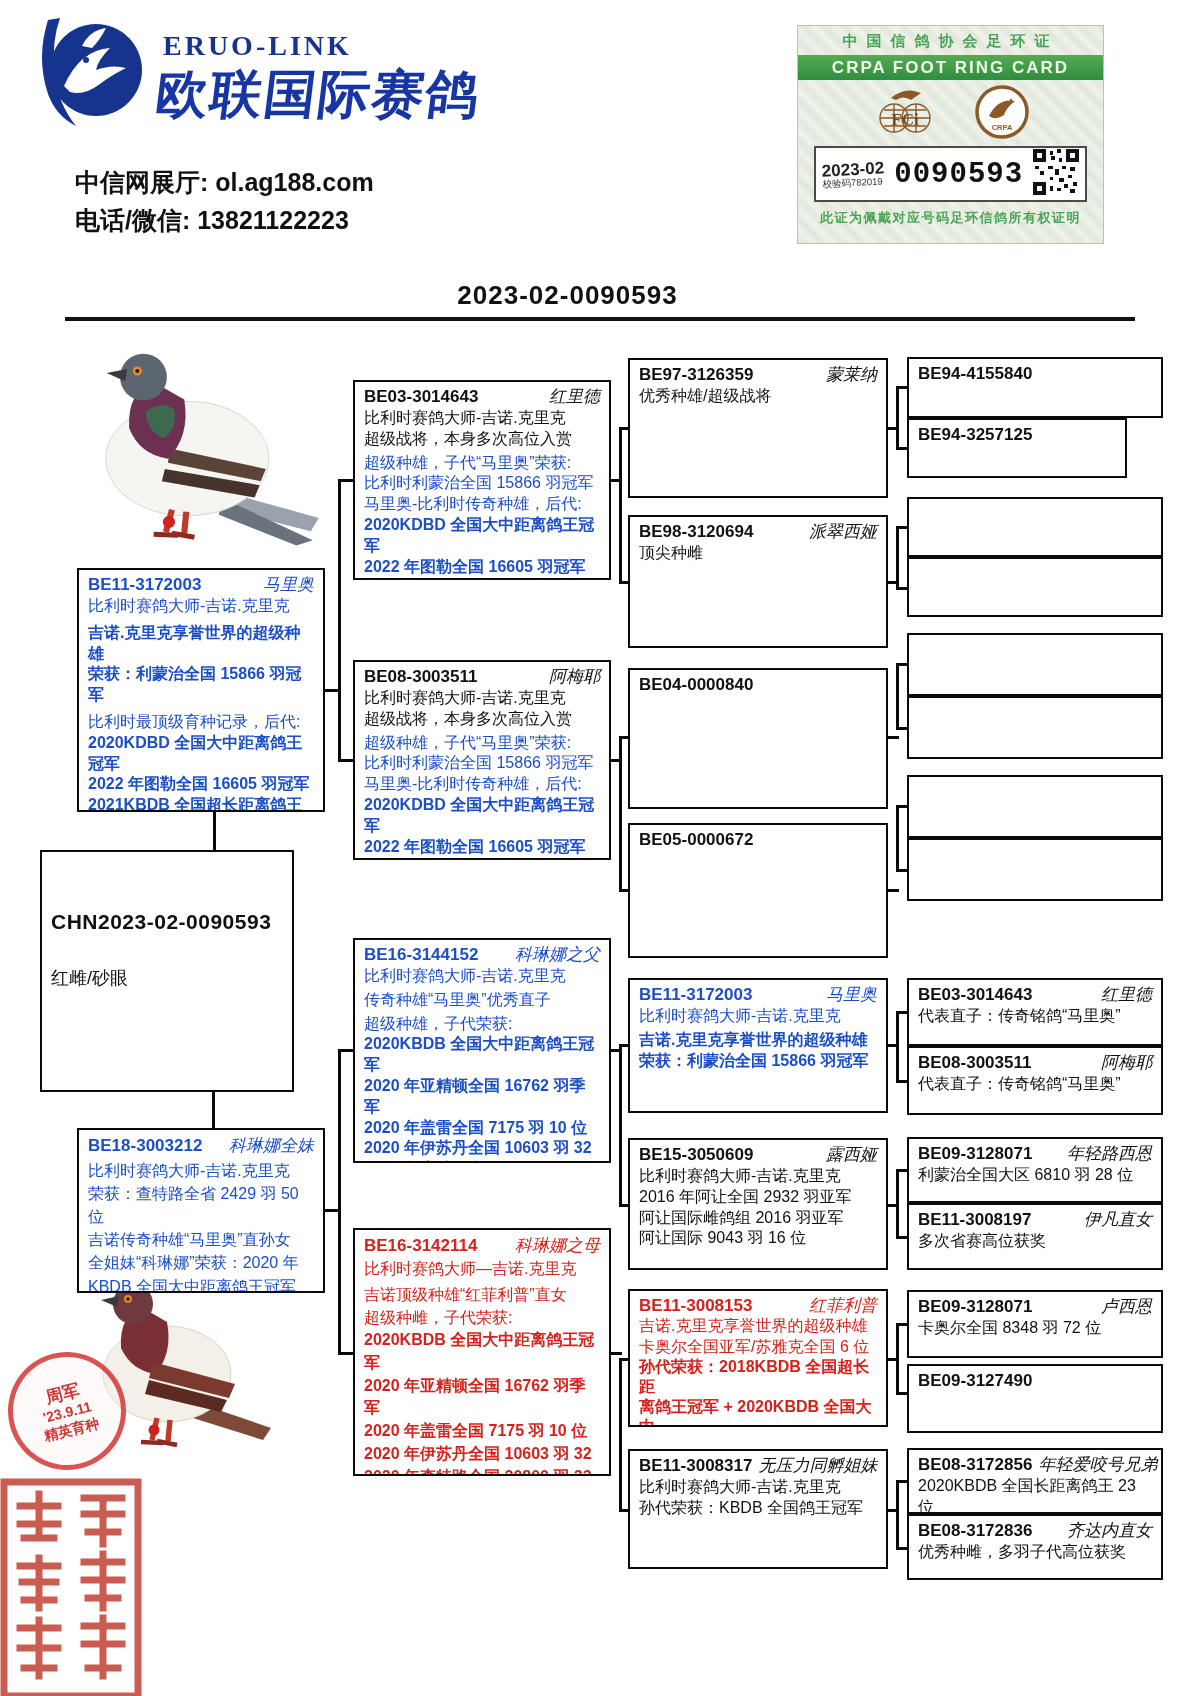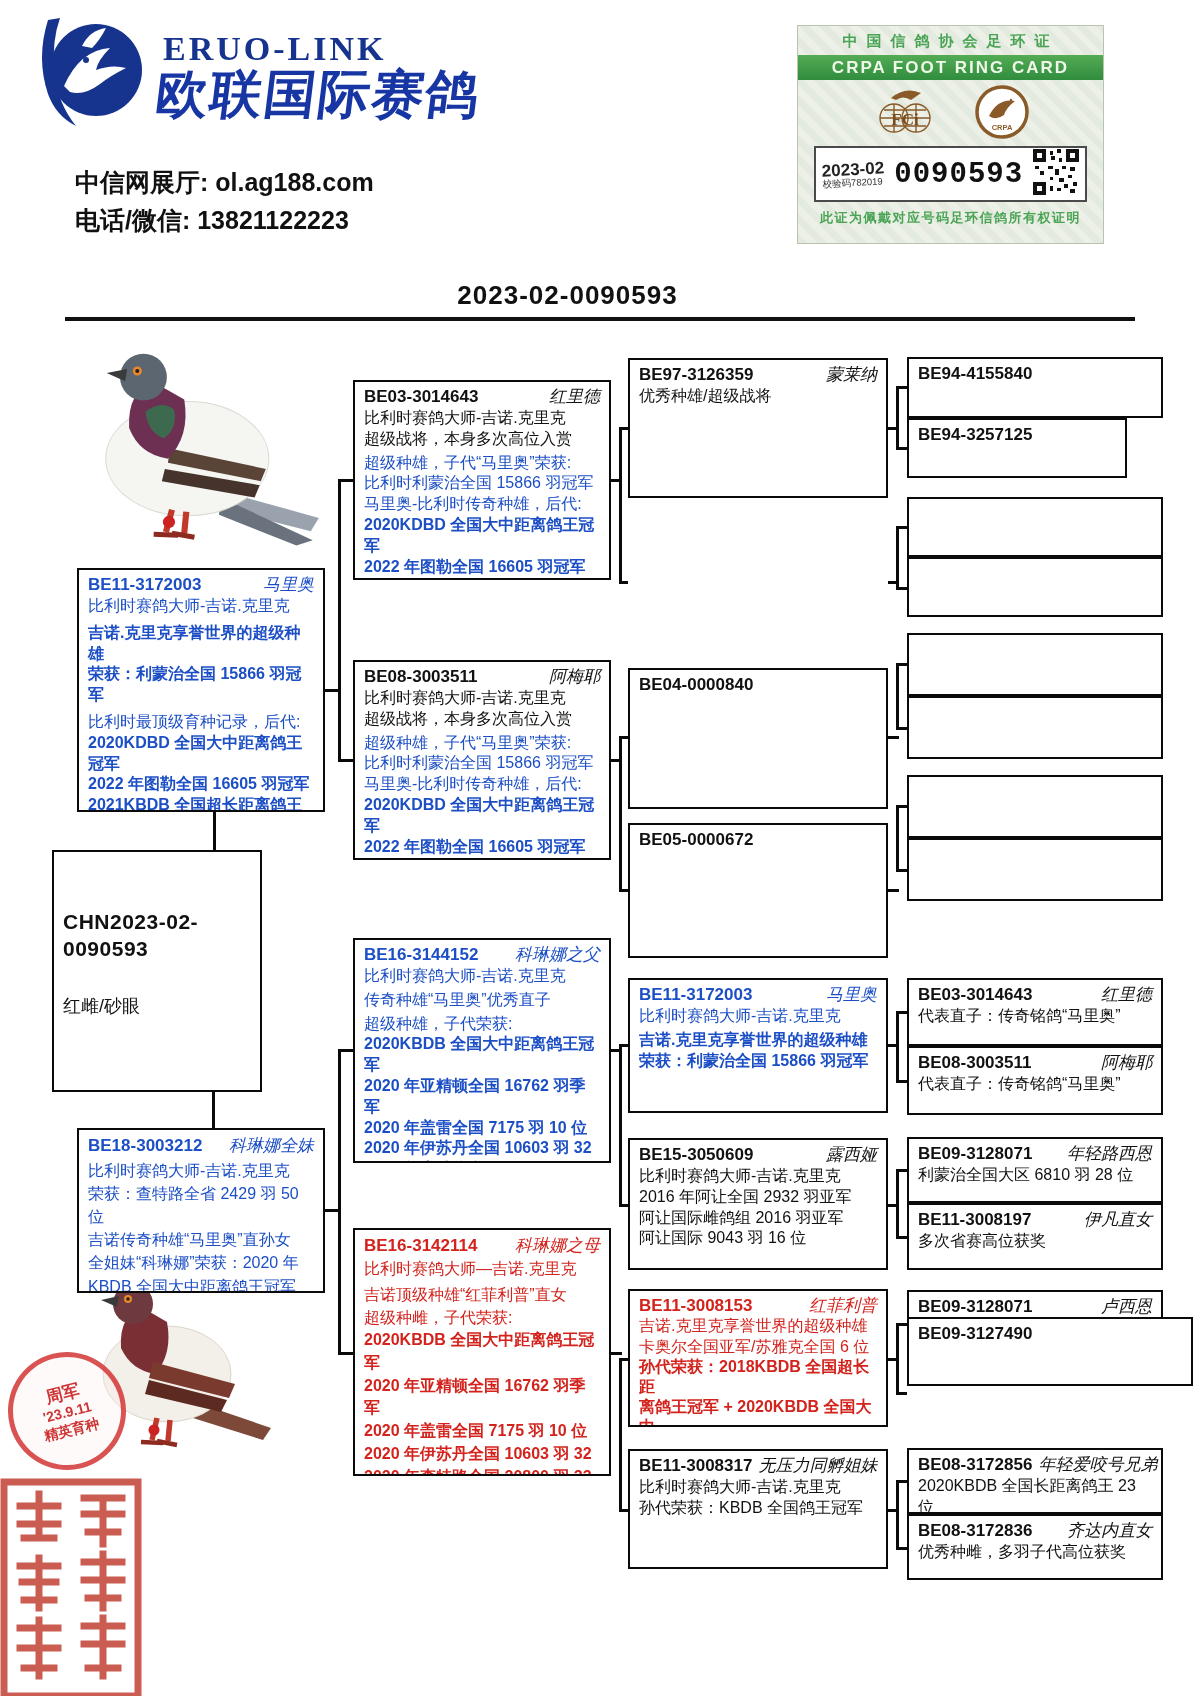--- a/index.html
+++ b/index.html
@@ -3,21 +3,21 @@
 <meta charset="utf-8">
 <style>
   html,body { margin:0; padding:0; background:#777; }
   .page {
     position:relative; width:1201px; height:1696px; margin:0 auto;
     background:#ffffff; overflow:hidden;
     font-family:"Liberation Sans","DejaVu Sans",sans-serif; color:#111;
   }
   
   .brand-en { position:absolute; left:163px; top:30px; font-family:"Liberation Serif","DejaVu Serif",serif;
-    font-size:34px; font-weight:bold; letter-spacing:3px; color:#16338e; }
+    font-size:28px; font-weight:bold; letter-spacing:3px; color:#16338e; }
   .brand-cn { position:absolute; left:156px; top:60px; font-size:52px; font-weight:900;
     color:#1736a4; transform:skewX(-7deg); letter-spacing:2px; }
   .contact1 { position:absolute; left:75px; top:166px; font-size:25px; font-weight:bold; }
   .contact2 { position:absolute; left:75px; top:204px; font-size:25px; font-weight:bold; }
   .logo-wrap { position:absolute; left:28px; top:10px; width:122px; height:122px; }
   
   .card { position:absolute; left:797px; top:25px; width:307px; height:219px;
     background:#ecf0e7; border:1px solid #b9c3ae; box-sizing:border-box;
     background-image:repeating-linear-gradient(45deg, rgba(110,150,110,.07) 0 7px, transparent 7px 14px); }
   .card-title { text-align:center; padding-top:6px; font-size:15px; font-weight:bold;
@@ -188,21 +188,21 @@
     <div class="blue">比利时赛鸽大师-吉诺.克里克</div>
     <div class="blue b mt">吉诺.克里克享誉世界的超级种雄</div>
     <div class="blue b">荣获：利蒙治全国 15866 羽冠军</div>
     <div class="blue mt">比利时最顶级育种记录，后代:</div>
     <div class="blue b">2020KDBD 全国大中距离鸽王冠军</div>
     <div class="blue b">2022 年图勒全国 16605 羽冠军</div>
     <div class="blue b">2021KBDB 全国超长距离鸽王亚军</div>
 
   </div>
 
-  <div class="box" style="left:52px;top:850px;width:210px;height:242px">
+  <div class="box" style="left:40px;top:850px;width:254px;height:242px">
     <div class="subject-ring">CHN2023-02-0090593</div>
     <div class="subject-desc">红雌/砂眼</div>
   </div>
 
   <div class="box" style="left:77px;top:1128px;width:248px;height:165px;line-height:1.45">
     <div class="hdr">
         <span class="ring blue">BE18-3003212</span>
         <span class="name blue">科琳娜全妹</span>
       </div>
     <div class="blue">比利时赛鸽大师-吉诺.克里克</div>
@@ -274,20 +274,27 @@
     <div class="red b">2020 年查特路全国 20800 羽 33</div>
   </div>
 
   <div class="box" style="left:628px;top:358px;width:260px;height:140px">
     <div class="hdr">
         <span class="ring">BE97-3126359</span>
         <span class="name">蒙莱纳</span>
       </div>
     <div>优秀种雄/超级战将</div>
   </div>
+  <div class="box" style="left:628px;top:515px;width:260px;height:133px">
+    <div class="hdr">
+        <span class="ring">BE98-3120694</span>
+        <span class="name">派翠西娅</span>
+      </div>
+    <div>顶尖种雌</div>
+  </div>
   <div class="box" style="left:628px;top:668px;width:260px;height:141px">
     <div class="hdr">
         <span class="ring">BE04-0000840</span>
       </div>
   </div>
   <div class="box" style="left:628px;top:823px;width:260px;height:135px">
     <div class="hdr">
         <span class="ring">BE05-0000672</span>
       </div>
   </div>
@@ -379,21 +386,21 @@
       </div>
     <div>多次省赛高位获奖</div>
   </div>
   <div class="box" style="left:907px;top:1290px;width:256px;height:68px">
     <div class="hdr">
         <span class="ring">BE09-3128071</span>
         <span class="name">卢西恩</span>
       </div>
     <div>卡奥尔全国 8348 羽 72 位</div>
   </div>
-  <div class="box" style="left:907px;top:1317px;width:286px;height:69px">
+  <div class="box" style="left:907px;top:1364px;width:256px;height:69px">
     <div class="hdr">
         <span class="ring">BE09-3127490</span>
       </div>
   </div>
   <div class="box" style="left:907px;top:1448px;width:256px;height:66px">
     <div class="hdr">
         <span class="ring">BE08-3172856</span>
         <span class="name">年轻爱咬号兄弟</span>
       </div>
     <div>2020KBDB 全国长距离鸽王 23 位</div>

